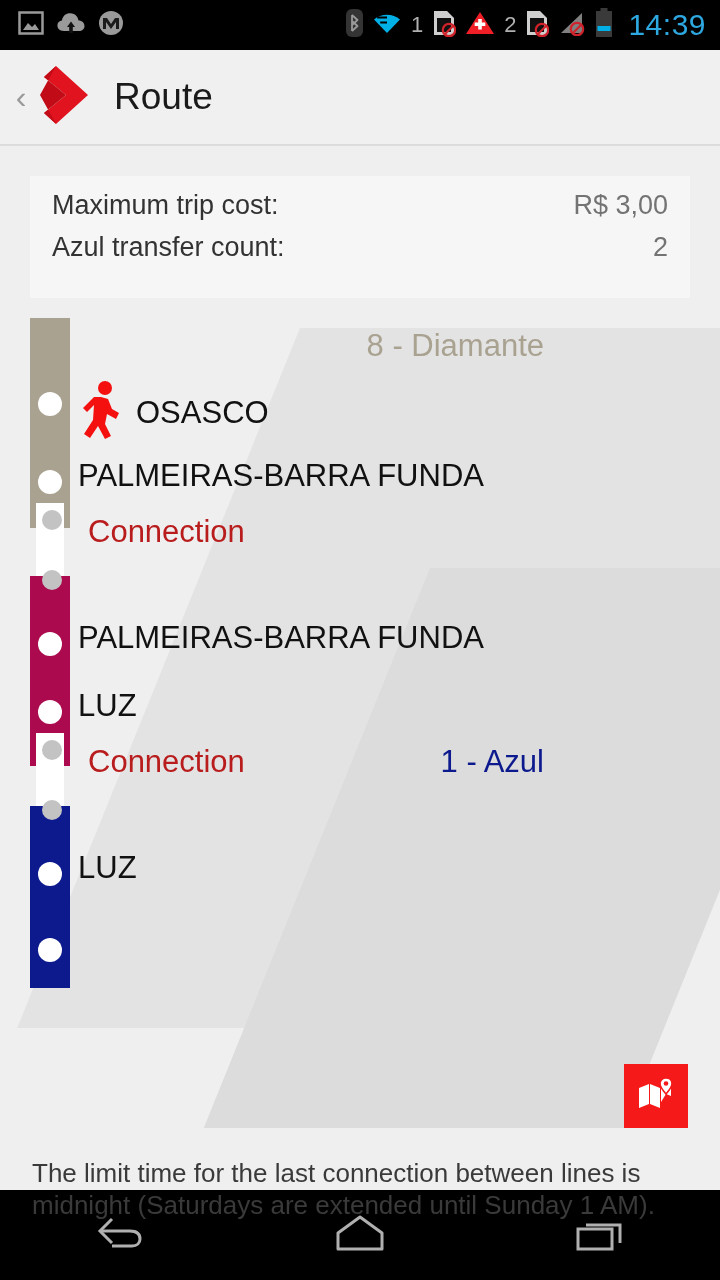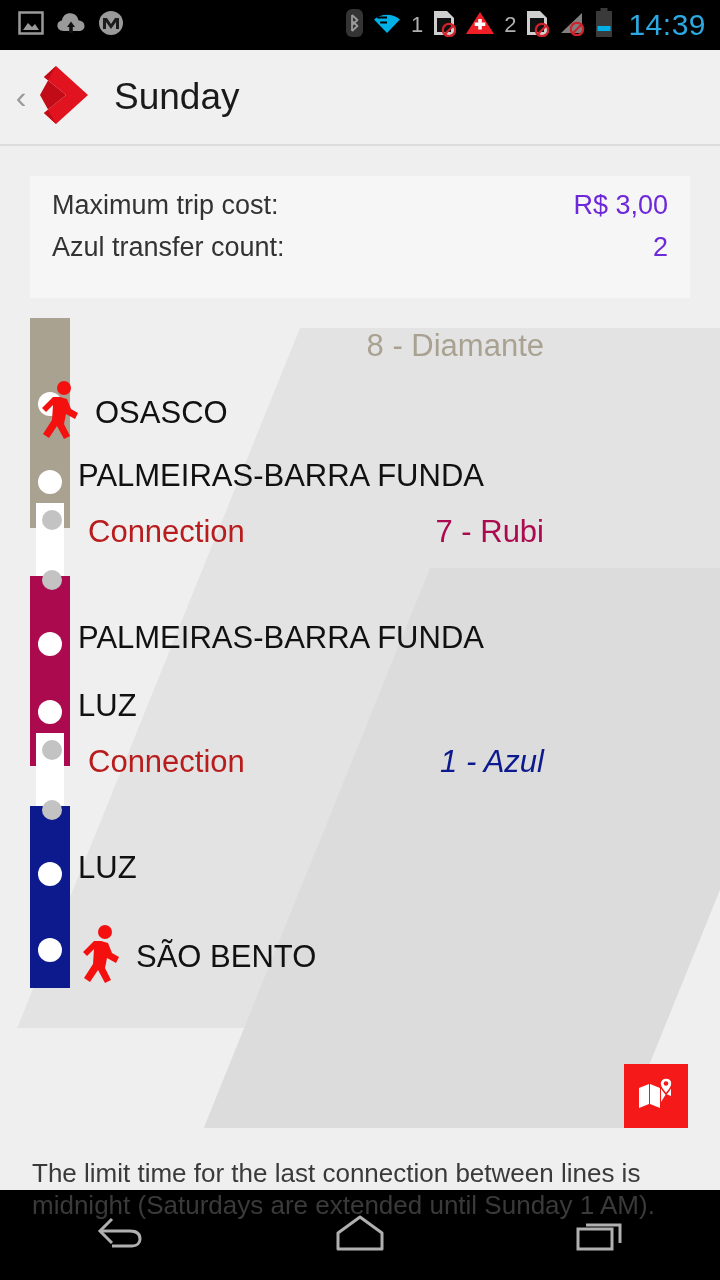--- a/index.html
+++ b/index.html
@@ -39,21 +39,21 @@
   
   #content{ position:absolute; top:148px; left:0; width:720px; height:1042px; z-index:2; }
 
   
   #summary{
     position:absolute; left:30px; top:28px; width:660px; height:122px;
     background:#f6f6f6; padding:14px 22px 0 22px;
   }
   .sum-row{ display:flex; align-items:baseline; height:42px; }
   .sum-label{ font-size:27px; color:#333; }
-  .sum-value{ margin-left:auto; font-size:27px; color:#6d28d9; }
+  .sum-value{ margin-left:auto; font-size:27px; color:#737373; }
 
   
   #route{ position:absolute; left:0; top:170px; width:720px; height:510px; }
 
   
   #track{ position:absolute; left:30px; top:0; width:40px; height:510px; }
   .seg{ position:absolute; left:0; width:40px; }
   .gap{ position:absolute; left:6px; width:28px; background:#ffffff; }
   .dot{ position:absolute; left:8px; width:24px; height:24px; border-radius:50%; background:#ffffff; }
   .dot.sm{ left:12px; width:20px; height:20px; background:#c3c3c3; }
@@ -162,21 +162,21 @@
 </div>
 
 <div id="actionbar">
   <div id="back-chevron">‹</div>
   <div id="app-logo">
     <svg width="56" height="62" viewBox="0 0 56 62">
       <path d="M20 2 L52 31 L20 60 L8 49 L30 31 L8 13 Z" fill="#e0131e"></path>
       <path d="M20 2 L8 13 L30 31 L8 49 L20 60 L4 31 Z" fill="#c10c17"></path>
     </svg>
   </div>
-  <div id="title">Sunday</div>
+  <div id="title">Route</div>
 </div>
 
 <div id="watermark">
   <div class="wm" style="left:300px; top:180px; width:520px; height:700px; transform:skewX(-22deg); transform-origin: top left;"></div>
   <div class="wm" style="left:430px; top:420px; width:420px; height:560px; transform:skewX(-22deg); transform-origin: top left; background:#dcdcdc;"></div>
 </div>
 
 <div id="content">
 
   <div id="summary">
@@ -214,65 +214,55 @@
       <div class="dot sm" style="top:192px;"></div>
       <div class="dot sm" style="top:252px;"></div>
       <div class="dot sm" style="top:422px;"></div>
       <div class="dot sm" style="top:482px;"></div>
     </div>
 
     <div class="row" style="top:10px; justify-content:flex-end; padding-right:32px;">
       <span class="line-label" style="color:#a9a291;">8 - Diamante</span>
     </div>
 
-    <div class="row" style="top:62px; padding-left:37px;">
+    <div class="row" style="top:62px; padding-left:78px;">
       <span class="walkico">
         <svg width="48" height="62" viewBox="0 0 48 62">
           <circle cx="27" cy="8" r="7" fill="#f51010"></circle>
           <path d="M23 17 L30 19 L34 29 L41 33 L38 39 L29 34 L27 44 L33 56 L27 59 L20 46 L12 58 L6 54 L15 40 L16 25 L9 32 L5 28 L16 17 Z" fill="#f51010"></path>
         </svg>
       </span>
       <span class="station">OSASCO</span>
     </div>
 
     <div class="row" style="top:140px; padding-left:78px;">
       <span class="station">PALMEIRAS-BARRA FUNDA</span>
     </div>
 
     <div class="row" style="top:196px; padding-left:88px; padding-right:32px;">
       <span class="conn-label">Connection</span>
-      <span class="line-label" style="margin-left:auto; color:#ab0b4e;">7 - Rubi</span>
     </div>
 
     <div class="row" style="top:302px; padding-left:78px;">
       <span class="station">PALMEIRAS-BARRA FUNDA</span>
     </div>
 
     <div class="row" style="top:370px; padding-left:78px;">
       <span class="station">LUZ</span>
     </div>
 
     <div class="row" style="top:426px; padding-left:88px; padding-right:32px;">
       <span class="conn-label">Connection</span>
-      <span class="line-label" style="margin-left:auto; color:#0d1a8e;font-style:italic;">1 - Azul</span>
+      <span class="line-label" style="margin-left:auto; color:#0d1a8e;">1 - Azul</span>
     </div>
 
     <div class="row" style="top:532px; padding-left:78px;">
       <span class="station">LUZ</span>
     </div>
 
-    <div class="row" style="top:606px; padding-left:78px;">
-      <span class="walkico">
-        <svg width="48" height="62" viewBox="0 0 48 62">
-          <circle cx="27" cy="8" r="7" fill="#f51010"></circle>
-          <path d="M23 17 L30 19 L34 29 L41 33 L38 39 L29 34 L27 44 L33 56 L27 59 L20 46 L12 58 L6 54 L15 40 L16 25 L9 32 L5 28 L16 17 Z" fill="#f51010"></path>
-        </svg>
-      </span>
-      <span class="station">SÃO BENTO</span>
-    </div>
   </div>
 
   <div id="map-button">
     <span>
       <svg width="40" height="40" viewBox="0 0 40 40">
         <path d="M3 14 L13 10 L13 30 L3 34 Z" fill="#fff"></path>
         <path d="M14 10 L24 14 L24 34 L14 30 Z" fill="#fff"></path>
         <path d="M25 14 L35 10 L35 22 L30 20 L25 28 Z" fill="#fff"></path>
         <path d="M30 4 C33.6 4 36 6.4 36 9.5 C36 13.2 30 20 30 20 C30 20 24 13.2 24 9.5 C24 6.4 26.4 4 30 4 Z" fill="#fff" stroke="#f51919" stroke-width="1.6"></path>
         <circle cx="30" cy="9.5" r="2.3" fill="#f51919"></circle>

